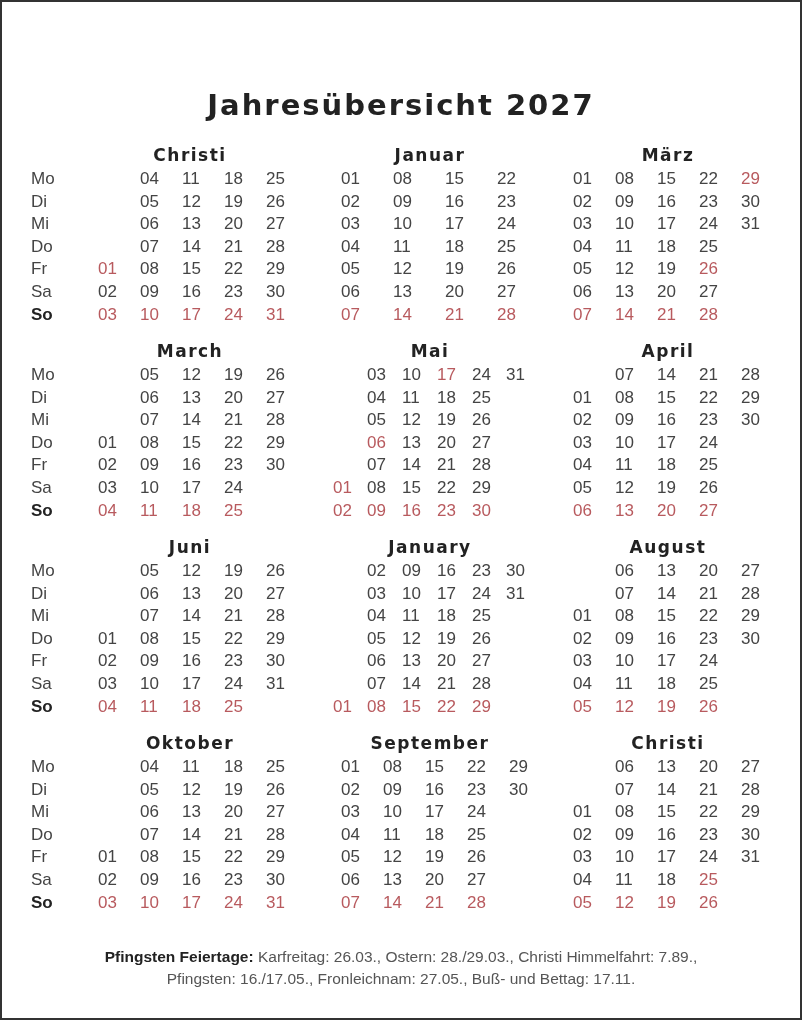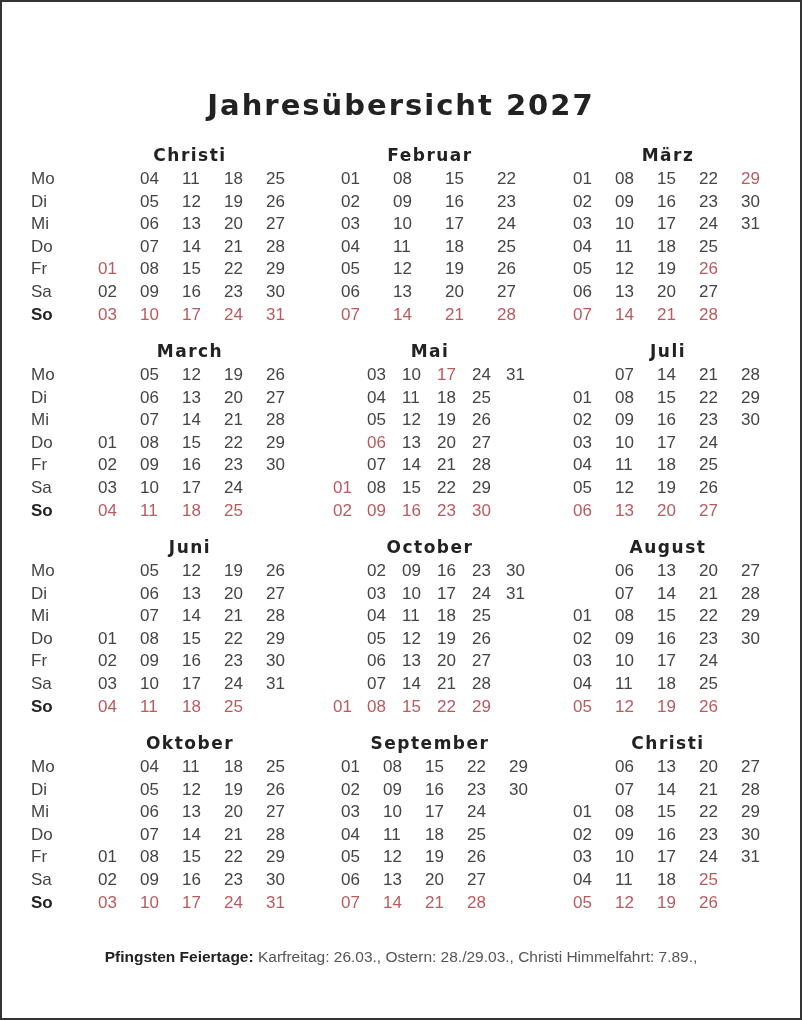--- a/index.html
+++ b/index.html
@@ -53,21 +53,21 @@
     <div class="day" style="left: 224px; top: 259.4px;">22</div>
     <div class="day" style="left: 224px; top: 282px;">23</div>
     <div class="day red" style="left: 224px; top: 304.6px;">24</div>
     <div class="day" style="left: 266px; top: 169px;">25</div>
     <div class="day" style="left: 266px; top: 191.6px;">26</div>
     <div class="day" style="left: 266px; top: 214.2px;">27</div>
     <div class="day" style="left: 266px; top: 236.8px;">28</div>
     <div class="day" style="left: 266px; top: 259.4px;">29</div>
     <div class="day" style="left: 266px; top: 282px;">30</div>
     <div class="day red" style="left: 266px; top: 304.6px;">31</div>
-    <div class="month-name" style="position: absolute; width: 200px; left: 330px; top: 145px;">Februar</div>
+    <div class="month-name" style="position: absolute; width: 200px; left: 330px; top: 145px;">Januar</div>
     <div class="day" style="left: 341px; top: 169px;">01</div>
     <div class="day" style="left: 341px; top: 191.6px;">02</div>
     <div class="day" style="left: 341px; top: 214.2px;">03</div>
     <div class="day" style="left: 341px; top: 236.8px;">04</div>
     <div class="day" style="left: 341px; top: 259.4px;">05</div>
     <div class="day" style="left: 341px; top: 282px;">06</div>
     <div class="day red" style="left: 341px; top: 304.6px;">07</div>
     <div class="day" style="left: 393px; top: 169px;">08</div>
     <div class="day" style="left: 393px; top: 191.6px;">09</div>
     <div class="day" style="left: 393px; top: 214.2px;">10</div>
@@ -184,21 +184,21 @@
     <div class="day" style="left: 437px; top: 478px;">22</div>
     <div class="day red" style="left: 437px; top: 500.6px;">23</div>
     <div class="day" style="left: 472px; top: 365px;">24</div>
     <div class="day" style="left: 472px; top: 387.6px;">25</div>
     <div class="day" style="left: 472px; top: 410.2px;">26</div>
     <div class="day" style="left: 472px; top: 432.8px;">27</div>
     <div class="day" style="left: 472px; top: 455.4px;">28</div>
     <div class="day" style="left: 472px; top: 478px;">29</div>
     <div class="day red" style="left: 472px; top: 500.6px;">30</div>
     <div class="day" style="left: 506px; top: 365px;">31</div>
-    <div class="month-name" style="position: absolute; width: 200px; left: 568px; top: 341px;">Juli</div>
+    <div class="month-name" style="position: absolute; width: 200px; left: 568px; top: 341px;">April</div>
     <div class="day" style="left: 573px; top: 387.6px;">01</div>
     <div class="day" style="left: 573px; top: 410.2px;">02</div>
     <div class="day" style="left: 573px; top: 432.8px;">03</div>
     <div class="day" style="left: 573px; top: 455.4px;">04</div>
     <div class="day" style="left: 573px; top: 478px;">05</div>
     <div class="day red" style="left: 573px; top: 500.6px;">06</div>
     <div class="day" style="left: 615px; top: 365px;">07</div>
     <div class="day" style="left: 615px; top: 387.6px;">08</div>
     <div class="day" style="left: 615px; top: 410.2px;">09</div>
     <div class="day" style="left: 615px; top: 432.8px;">10</div>
@@ -254,21 +254,21 @@
     <div class="day" style="left: 224px; top: 628.8px;">22</div>
     <div class="day" style="left: 224px; top: 651.4px;">23</div>
     <div class="day" style="left: 224px; top: 674px;">24</div>
     <div class="day red" style="left: 224px; top: 696.6px;">25</div>
     <div class="day" style="left: 266px; top: 561px;">26</div>
     <div class="day" style="left: 266px; top: 583.6px;">27</div>
     <div class="day" style="left: 266px; top: 606.2px;">28</div>
     <div class="day" style="left: 266px; top: 628.8px;">29</div>
     <div class="day" style="left: 266px; top: 651.4px;">30</div>
     <div class="day" style="left: 266px; top: 674px;">31</div>
-    <div class="month-name" style="position: absolute; width: 200px; left: 330px; top: 537px;">October</div>
+    <div class="month-name" style="position: absolute; width: 200px; left: 330px; top: 537px;">January</div>
     <div class="day red" style="left: 333px; top: 696.6px;">01</div>
     <div class="day" style="left: 367px; top: 561px;">02</div>
     <div class="day" style="left: 367px; top: 583.6px;">03</div>
     <div class="day" style="left: 367px; top: 606.2px;">04</div>
     <div class="day" style="left: 367px; top: 628.8px;">05</div>
     <div class="day" style="left: 367px; top: 651.4px;">06</div>
     <div class="day" style="left: 367px; top: 674px;">07</div>
     <div class="day red" style="left: 367px; top: 696.6px;">08</div>
     <div class="day" style="left: 402px; top: 561px;">09</div>
     <div class="day" style="left: 402px; top: 583.6px;">10</div>
@@ -423,13 +423,14 @@
     <div class="day red" style="left: 699px; top: 892.6px;">26</div>
     <div class="day" style="left: 741px; top: 757px;">27</div>
     <div class="day" style="left: 741px; top: 779.6px;">28</div>
     <div class="day" style="left: 741px; top: 802.2px;">29</div>
     <div class="day" style="left: 741px; top: 824.8px;">30</div>
     <div class="day" style="left: 741px; top: 847.4px;">31</div>
   </div>
 
 <div class="footer">
   <b>Pfingsten Feiertage:</b><span> Karfreitag: 26.03., Ostern: 28./29.03., Christi Himmelfahrt: 7.89.,</span><br>
+  <span>Pfingsten: 16./17.05., Fronleichnam: 27.05., Buß- und Bettag: 17.11.</span>
 </div>
 
 </body></html>

